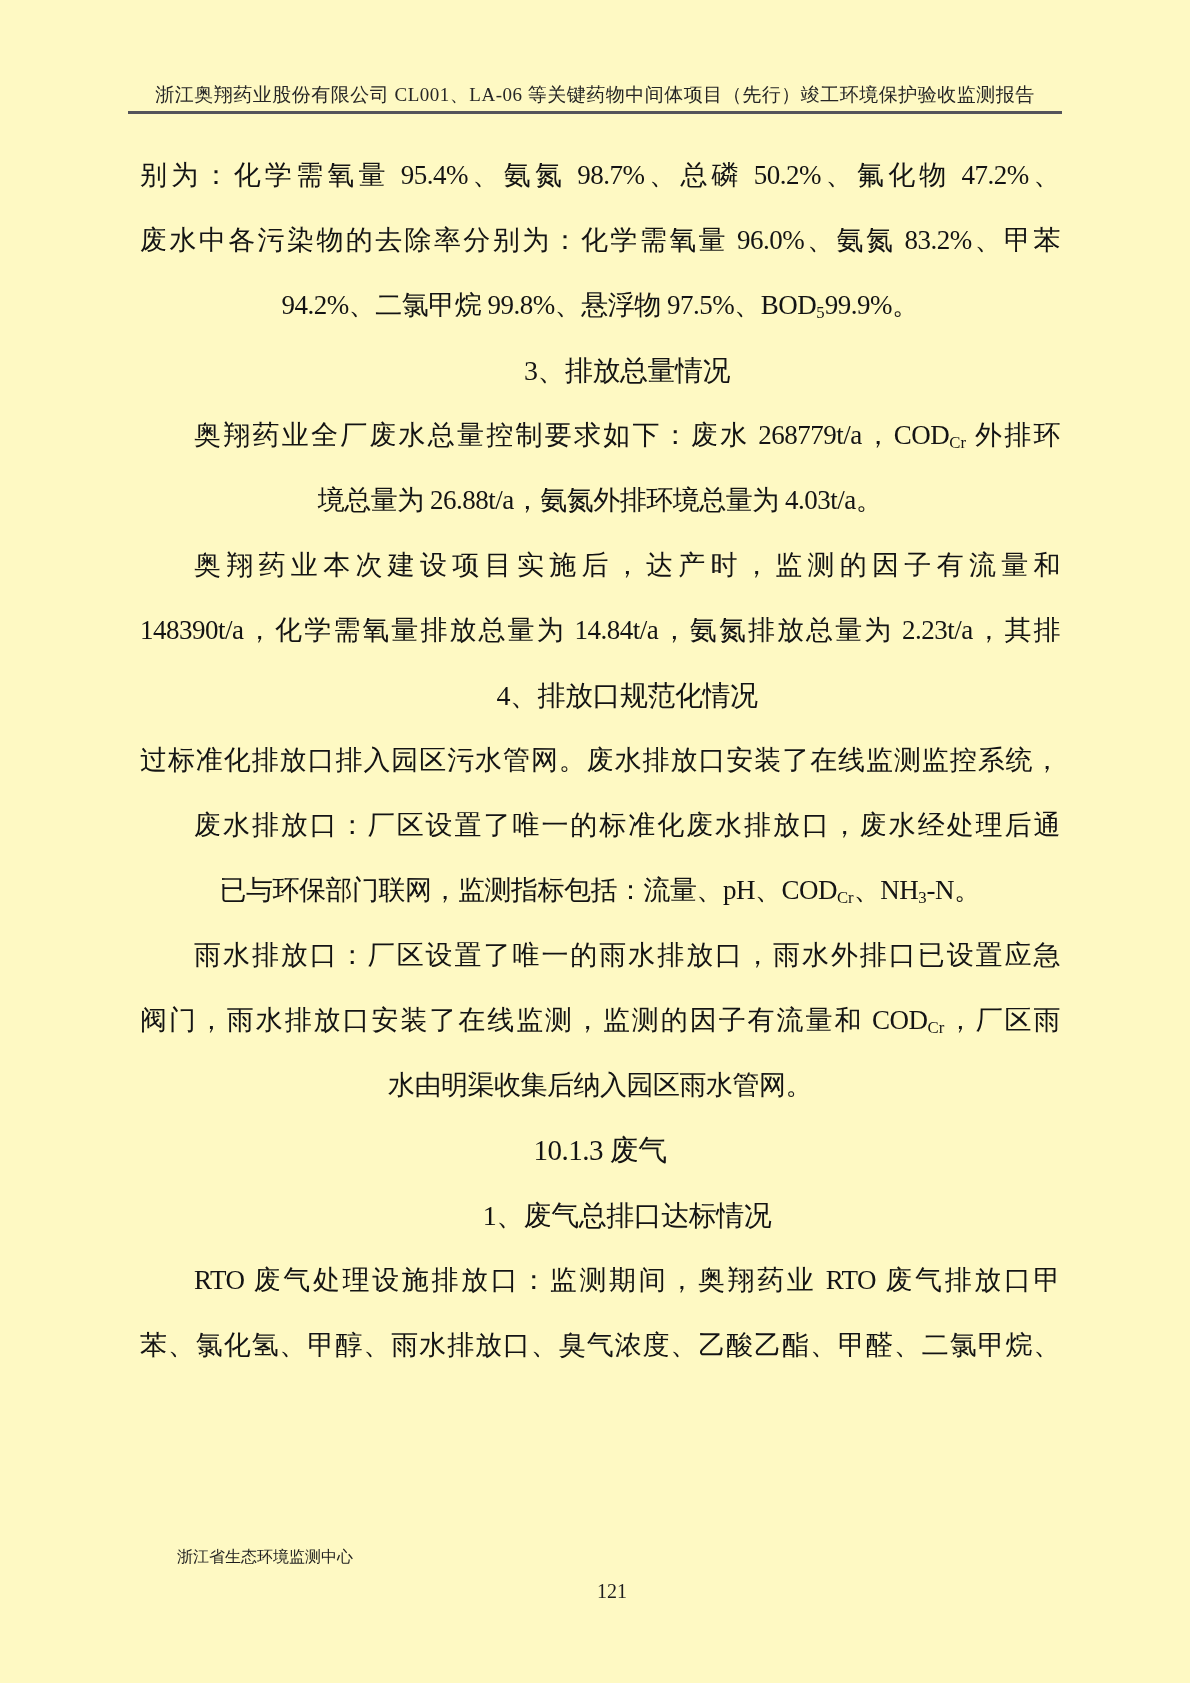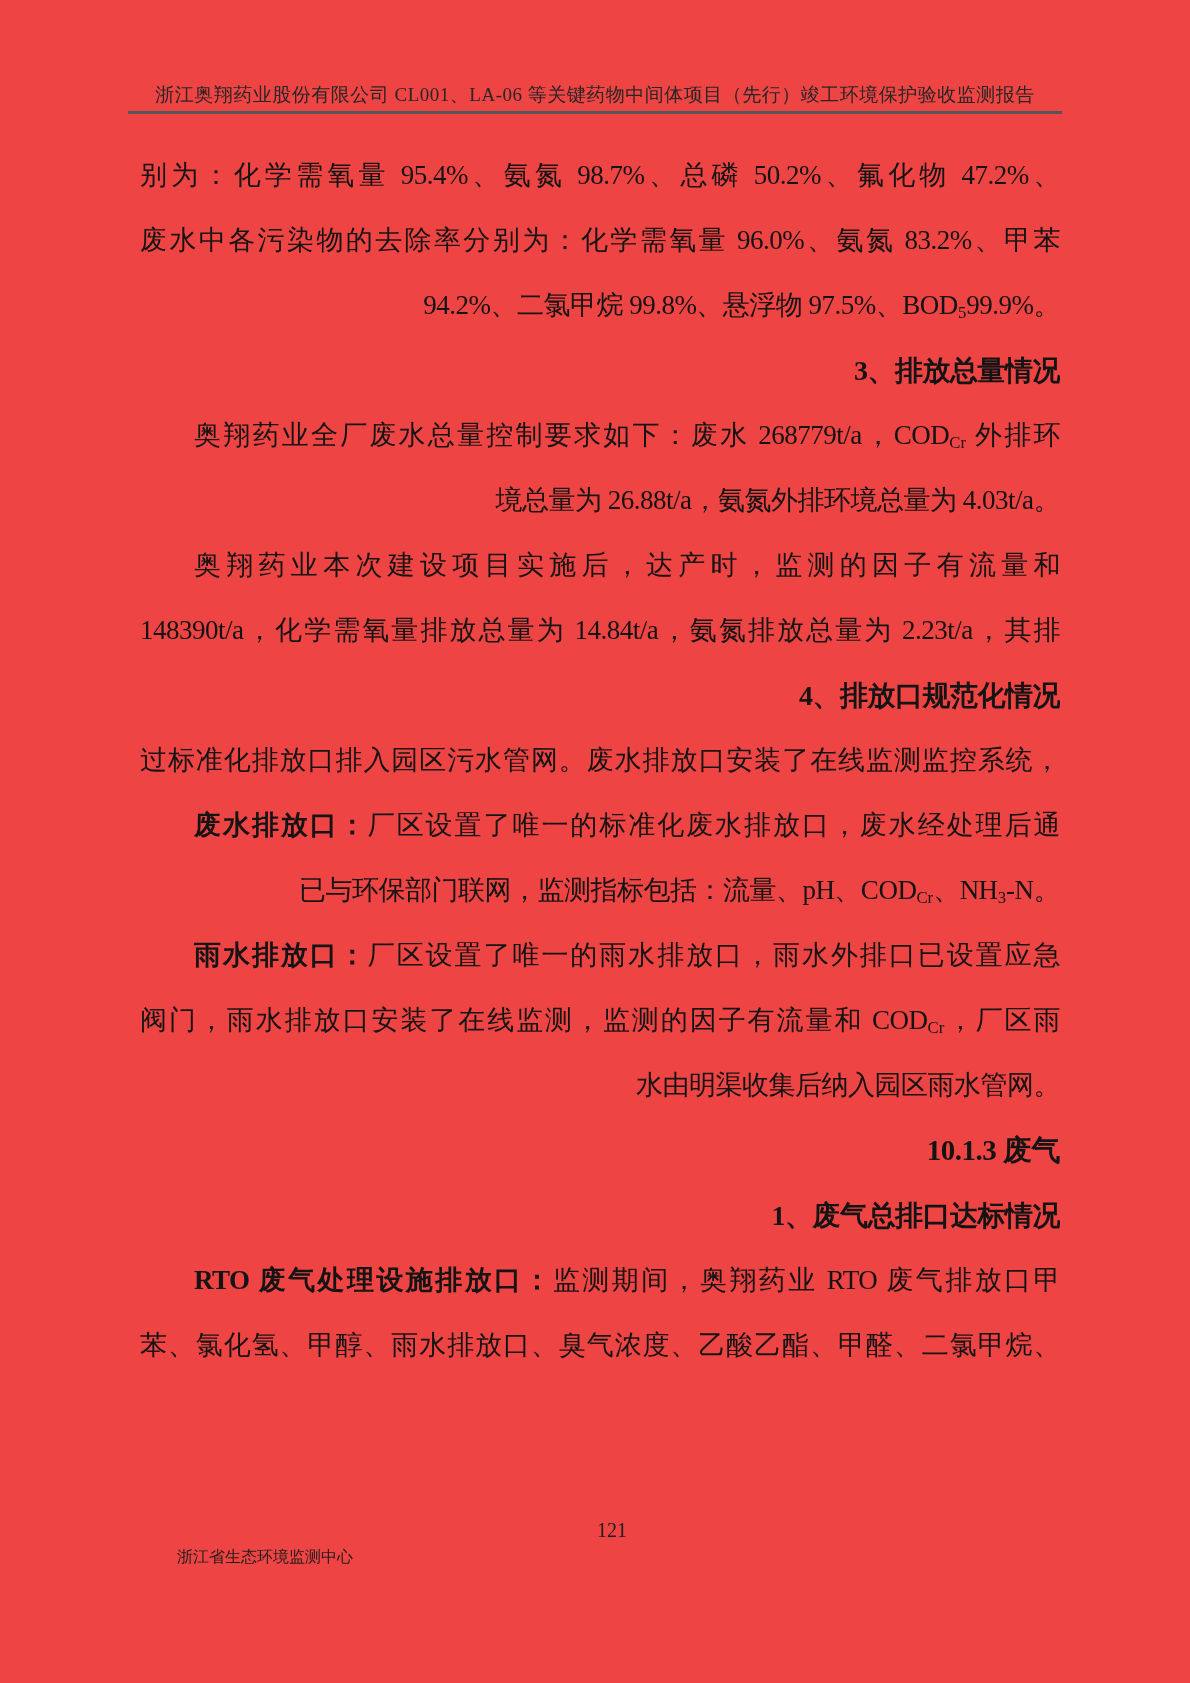--- a/index.html
+++ b/index.html
@@ -4,21 +4,21 @@
 <style>
   html, body {
     margin: 0;
     padding: 0;
     background: #ffffff;
   }
   .page {
     position: relative;
     width: 1190px;
     height: 1683px;
-    background: #ef4444;
+    background: #fef9c3;
     font-family: "Liberation Serif", "DejaVu Serif", serif;
     color: #141414;
     overflow: hidden;
   }
   .header-title {
     position: absolute;
     top: 82px;
     left: 70px;
     width: 1050px;
     text-align: center;
@@ -40,48 +40,48 @@
     top: 143px;
     left: 140px;
     width: 920px;
   }
   .line {
     height: 65px;
     line-height: 65px;
     font-size: 27px;
     letter-spacing: -0.5px;
     overflow: hidden;
-    text-align: right;
+    text-align: center;
   }
   .line.j {
     text-align: justify;
     text-align-last: justify;
   }
   .line.indent { padding-left: 54px; }
   .line.heading { font-weight: bold; font-size: 28px; }
   .line.section { font-weight: bold; font-size: 29px; }
-  .seg-b { font-weight: bold; }
+  .seg-b { font-weight: normal; }
   sub.seg-sub {
     font-size: 0.62em;
     vertical-align: -0.25em;
     line-height: 0;
     letter-spacing: 0;
   }
   .footer-org {
     position: absolute;
     left: 177px;
     top: 1547px;
     font-size: 16px;
     color: #1d1d1d;
     font-family: Liberation Mono, monospace;
   }
   .footer-page {
     position: absolute;
     left: 562px;
-    top: 1519px;
+    top: 1580px;
     width: 100px;
     text-align: center;
     font-size: 20px;
     color: #1d1d1d;
   }
 </style>
 </head>
 <body>
 
 <div class="page">

